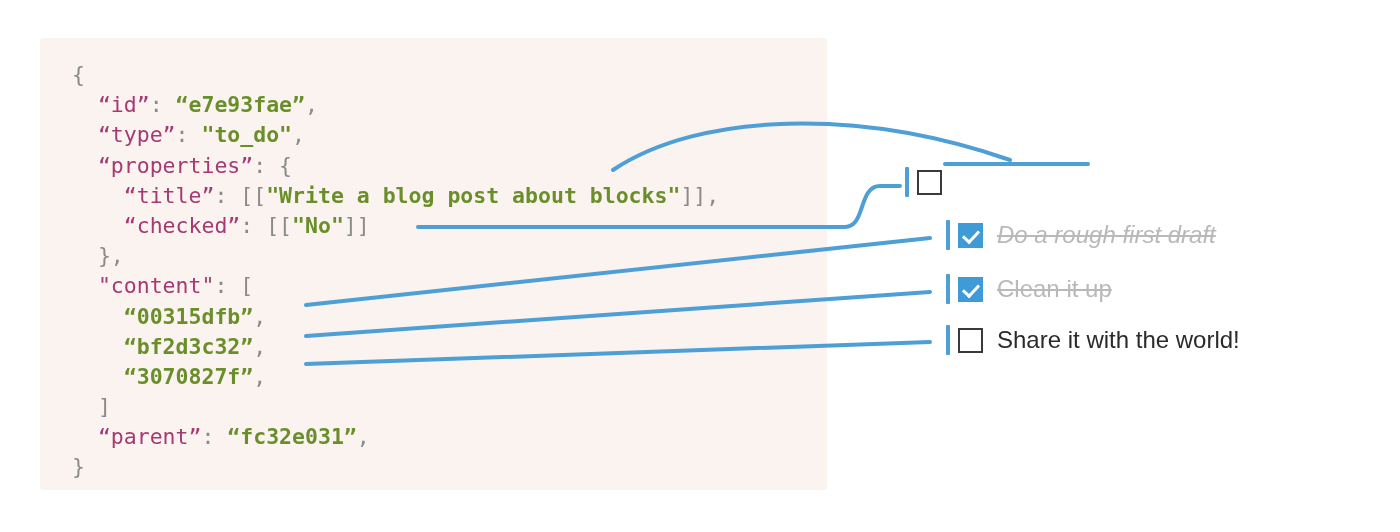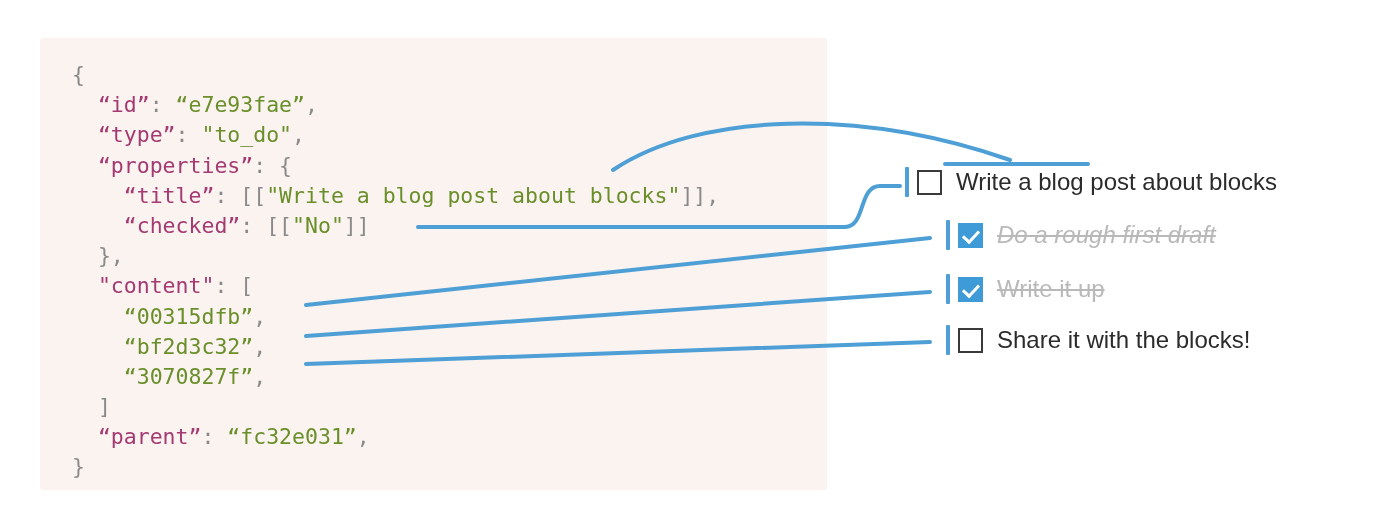--- a/index.html
+++ b/index.html
@@ -30,21 +30,21 @@
     left: 32px;
     top: 22px;
     font-family: "DejaVu Sans Mono", "Liberation Mono", monospace;
     font-size: 21.5px;
     line-height: 30.2px;
     white-space: pre;
     color: #7d7d7d;
   }
   .ln { display: block; height: 30.2px; }
   .tok-key   { color: #a53a72; text-align: center; }
-  .tok-str   { color: #6a8f2a; }
+  .tok-str   { color: #6a8f2a; font-weight: bold; }
   .tok-punct { color: #8a8a8a; }
 
   
   #todo-list {
     position: absolute;
     left: 905px;
     top: 165px;
     width: 470px;
   }
   .todo-row {
@@ -123,42 +123,41 @@
 <div id="code-panel">
   <div id="code-block"><span class="ln"><span class="tok-punct">{</span></span><span class="ln"><span>  </span><span class="tok-key">“id”</span><span class="tok-punct">: </span><span class="tok-str">“e7e93fae”</span><span class="tok-punct">,</span></span><span class="ln"><span>  </span><span class="tok-key">“type”</span><span class="tok-punct">: </span><span class="tok-str">"to_do"</span><span class="tok-punct">,</span></span><span class="ln"><span>  </span><span class="tok-key">“properties”</span><span class="tok-punct">: {</span></span><span class="ln"><span>    </span><span class="tok-key">“title”</span><span class="tok-punct">: [[</span><span class="tok-str">"Write a blog post about blocks"</span><span class="tok-punct">]],</span></span><span class="ln"><span>    </span><span class="tok-key">“checked”</span><span class="tok-punct">: [[</span><span class="tok-str">"No"</span><span class="tok-punct">]]</span></span><span class="ln"><span class="tok-punct">  },</span></span><span class="ln"><span>  </span><span class="tok-key">"content"</span><span class="tok-punct">: [</span></span><span class="ln"><span>    </span><span class="tok-str">“00315dfb”</span><span class="tok-punct">,</span></span><span class="ln"><span>    </span><span class="tok-str">“bf2d3c32”</span><span class="tok-punct">,</span></span><span class="ln"><span>    </span><span class="tok-str">“3070827f”</span><span class="tok-punct">,</span></span><span class="ln"><span class="tok-punct">  ]</span></span><span class="ln"><span>  </span><span class="tok-key">“parent”</span><span class="tok-punct">: </span><span class="tok-str">“fc32e031”</span><span class="tok-punct">,</span></span><span class="ln"><span class="tok-punct">}</span></span></div>
 </div>
 
 <div id="todo-list">
 
   <div class="todo-row" id="todo-row-0">
     <span class="row-tick"></span>
     <span class="cb-gap"></span>
     <span class="checkbox unchecked"></span>
-    <span class="todo-label">Write a blog post about blocks</span>
   </div>
 
   <div class="todo-row" id="todo-row-1">
     <span class="row-tick"></span>
     <span class="cb-gap"></span>
     <span class="checkbox checked"></span>
     <span class="todo-label done">Do a rough first draft</span>
   </div>
 
   <div class="todo-row" id="todo-row-2">
     <span class="row-tick"></span>
     <span class="cb-gap"></span>
     <span class="checkbox checked"></span>
-    <span class="todo-label done">Write it up</span>
+    <span class="todo-label done">Clean it up</span>
   </div>
 
   <div class="todo-row" id="todo-row-3">
     <span class="row-tick"></span>
     <span class="cb-gap"></span>
     <span class="checkbox unchecked"></span>
-    <span class="todo-label">Share it with the blocks!</span>
+    <span class="todo-label">Share it with the world!</span>
   </div>
 
 </div>
 
 <svg id="connectors" viewBox="0 0 1400 532">
   <g id="connector-paths" fill="none" stroke-linecap="round" stroke-linejoin="round">
       <path d="M 418 227 L 845 227 C 866 227 858 186 880 186 L 900 186" stroke="#4d9fd6" stroke-width="4" fill="none" stroke-linecap="round"></path>
       <path d="M 613 170 C 700 112 860 108 1010 160" stroke="#4d9fd6" stroke-width="4" fill="none" stroke-linecap="round"></path>
       <path d="M 945 164 L 1088 164" stroke="#4d9fd6" stroke-width="4" fill="none" stroke-linecap="round"></path>
       <path d="M 306 305 L 930 238" stroke="#4d9fd6" stroke-width="4" fill="none" stroke-linecap="round"></path>

